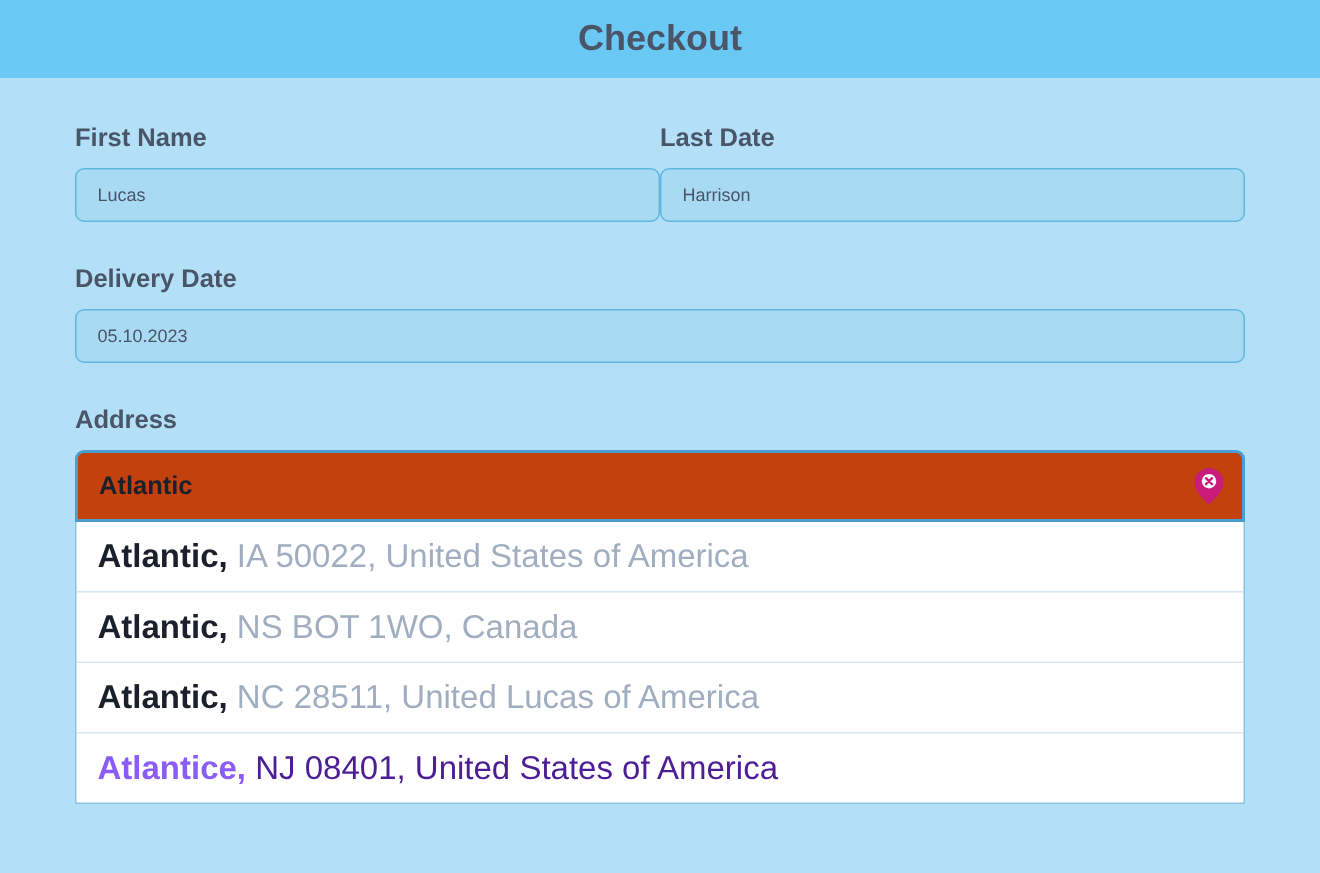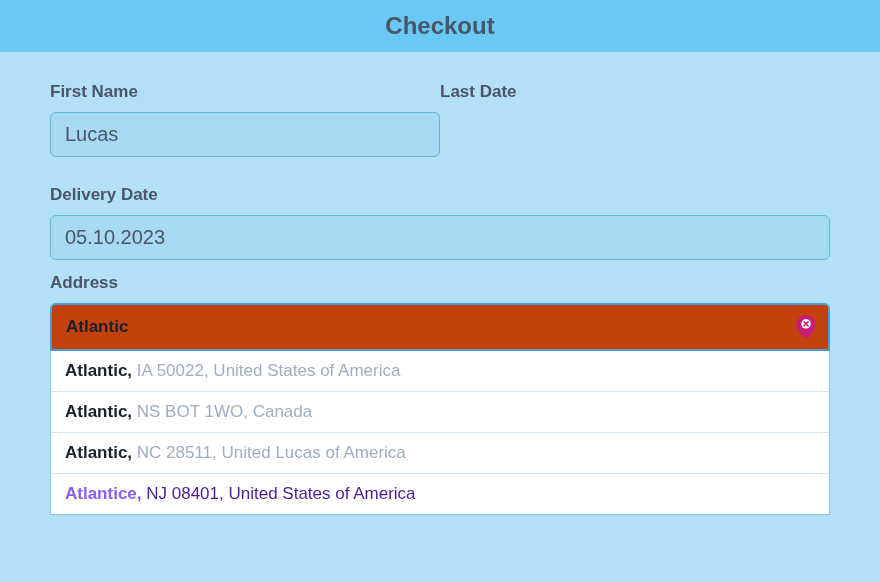--- a/index.html
+++ b/index.html
@@ -29,33 +29,33 @@
     }
     .row {
       display: flex;
       margin-bottom: 28px;
     }
     .field {
       flex: 1;
     }
     .field-full {
       width: 100%;
-      margin-bottom: 13px;
+      margin-bottom: 28px;
     }
     .label {
       display: block;
       color: #4a5568;
       font-size: 17px;
       font-weight: 700;
       margin-bottom: 10px;
     }
     .input {
       width: 100%;
       padding: 10px 14px;
-      font-size: 20px;
+      font-size: 12px;
       color: #4a5568;
       background: #a8daf3;
       border: 1.5px solid #5fb8e0;
       border-radius: 6px;
       outline: none;
       font-family: inherit;
     }
     .address-wrapper {
       position: relative;
     }
@@ -80,21 +80,21 @@
     }
     .dropdown {
       width: 100%;
       background: #ffffff;
       border-left: 1.5px solid #8cc5e3;
       border-right: 1.5px solid #8cc5e3;
       border-bottom: 1.5px solid #8cc5e3;
     }
     .dropdown-item {
       padding: 10px 14px;
-      font-size: 17px;
+      font-size: 22px;
       border-bottom: 1px solid #d5e8f2;
       cursor: pointer;
     }
     .dropdown-item:last-child {
       border-bottom: none;
     }
     .match {
       color: #1a202c;
       font-weight: 700;
     }
@@ -118,20 +118,21 @@
 
 <div class="container">
 
   <div class="row">
     <div class="field">
       <label class="label">First Name</label>
       <input class="input" type="text" value="Lucas" style="">
     </div>
     <div class="field">
       <label class="label">Last Date</label>
+      <input class="input" type="text" value="Harrison" style="">
     </div>
   </div>
 
   <div class="field-full">
     <label class="label">Delivery Date</label>
     <input class="input" type="text" value="05.10.2023" style="">
   </div>
 
   <div class="field-full">
     <label class="label">Address</label>

